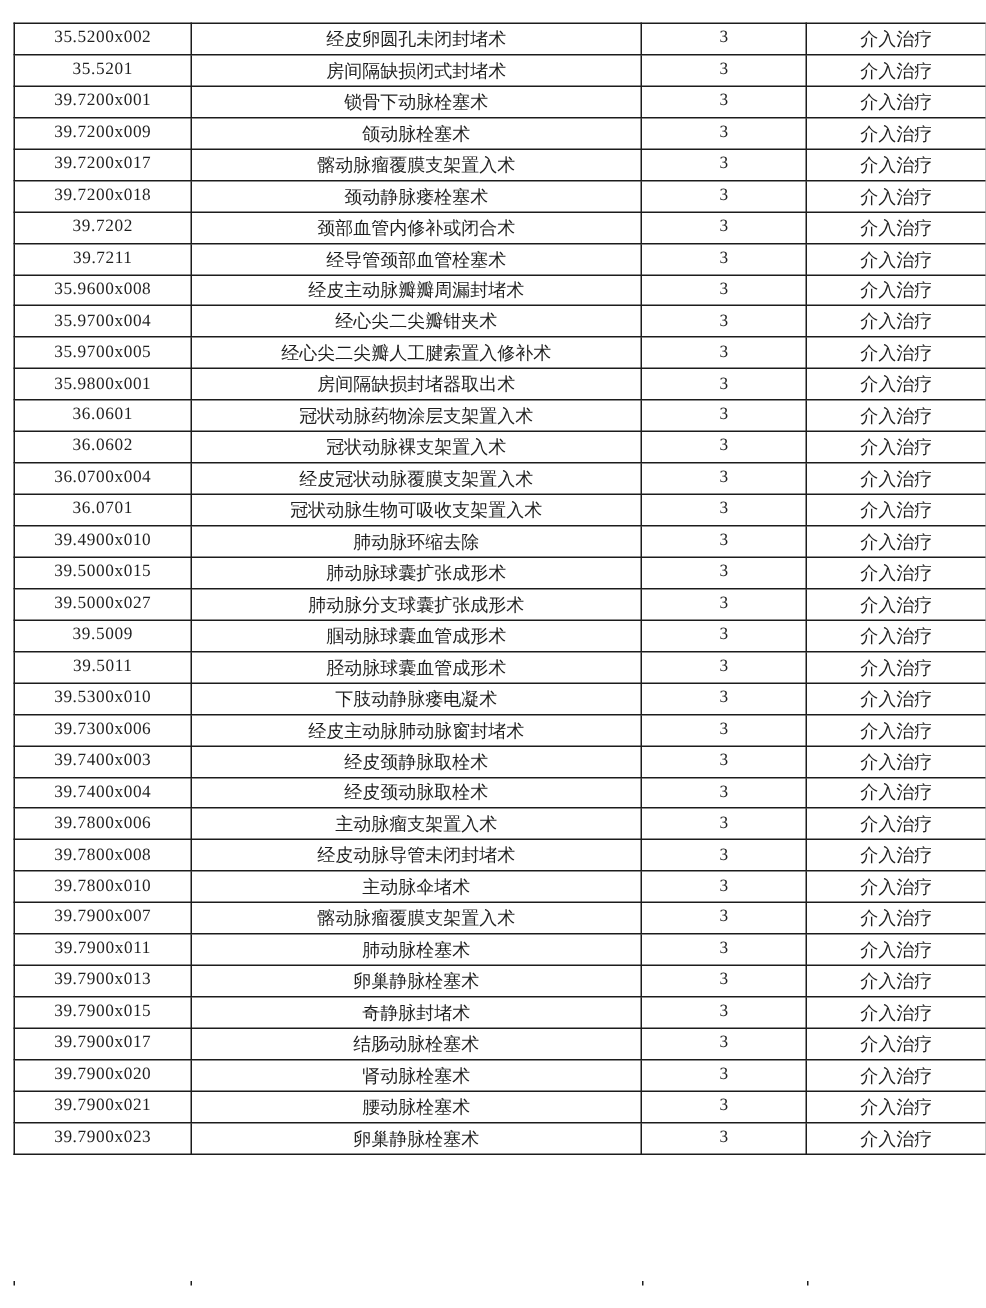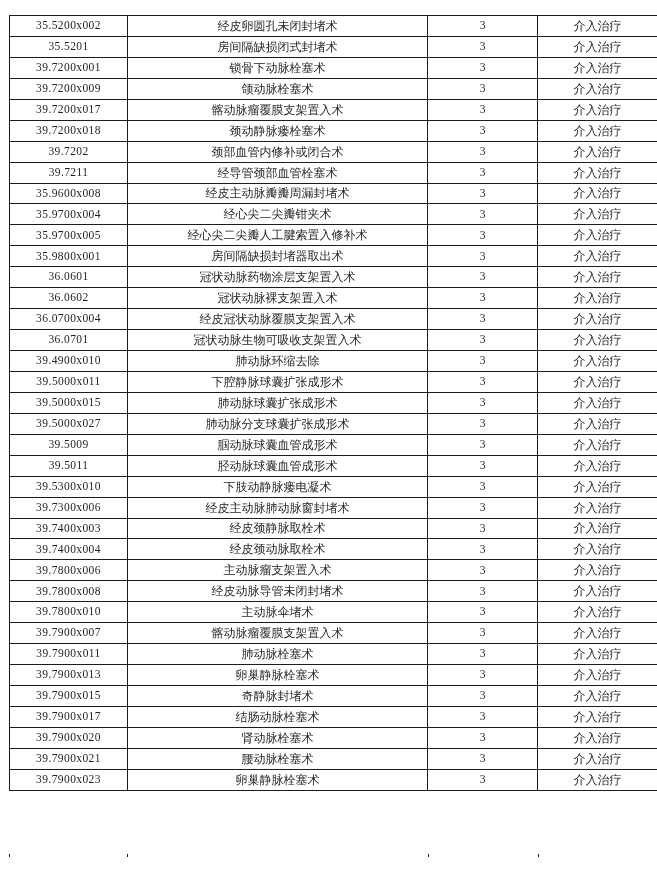--- a/index.html
+++ b/index.html
@@ -200,26 +200,20 @@
     <td class="cell-category">介入治疗</td>
   </tr>
 
   <tr>
     <td class="cell-code">39.4900x010</td>
     <td class="cell-name">肺动脉环缩去除</td>
     <td class="cell-level">3</td>
     <td class="cell-category">介入治疗</td>
   </tr>
 
-  <tr>
-    <td class="cell-code">39.5000x011</td>
-    <td class="cell-name">下腔静脉球囊扩张成形术</td>
-    <td class="cell-level">3</td>
-    <td class="cell-category">介入治疗</td>
-  </tr>
 
   <tr>
     <td class="cell-code">39.5000x015</td>
     <td class="cell-name">肺动脉球囊扩张成形术</td>
     <td class="cell-level">3</td>
     <td class="cell-category">介入治疗</td>
   </tr>
 
   <tr>
     <td class="cell-code">39.5000x027</td>

